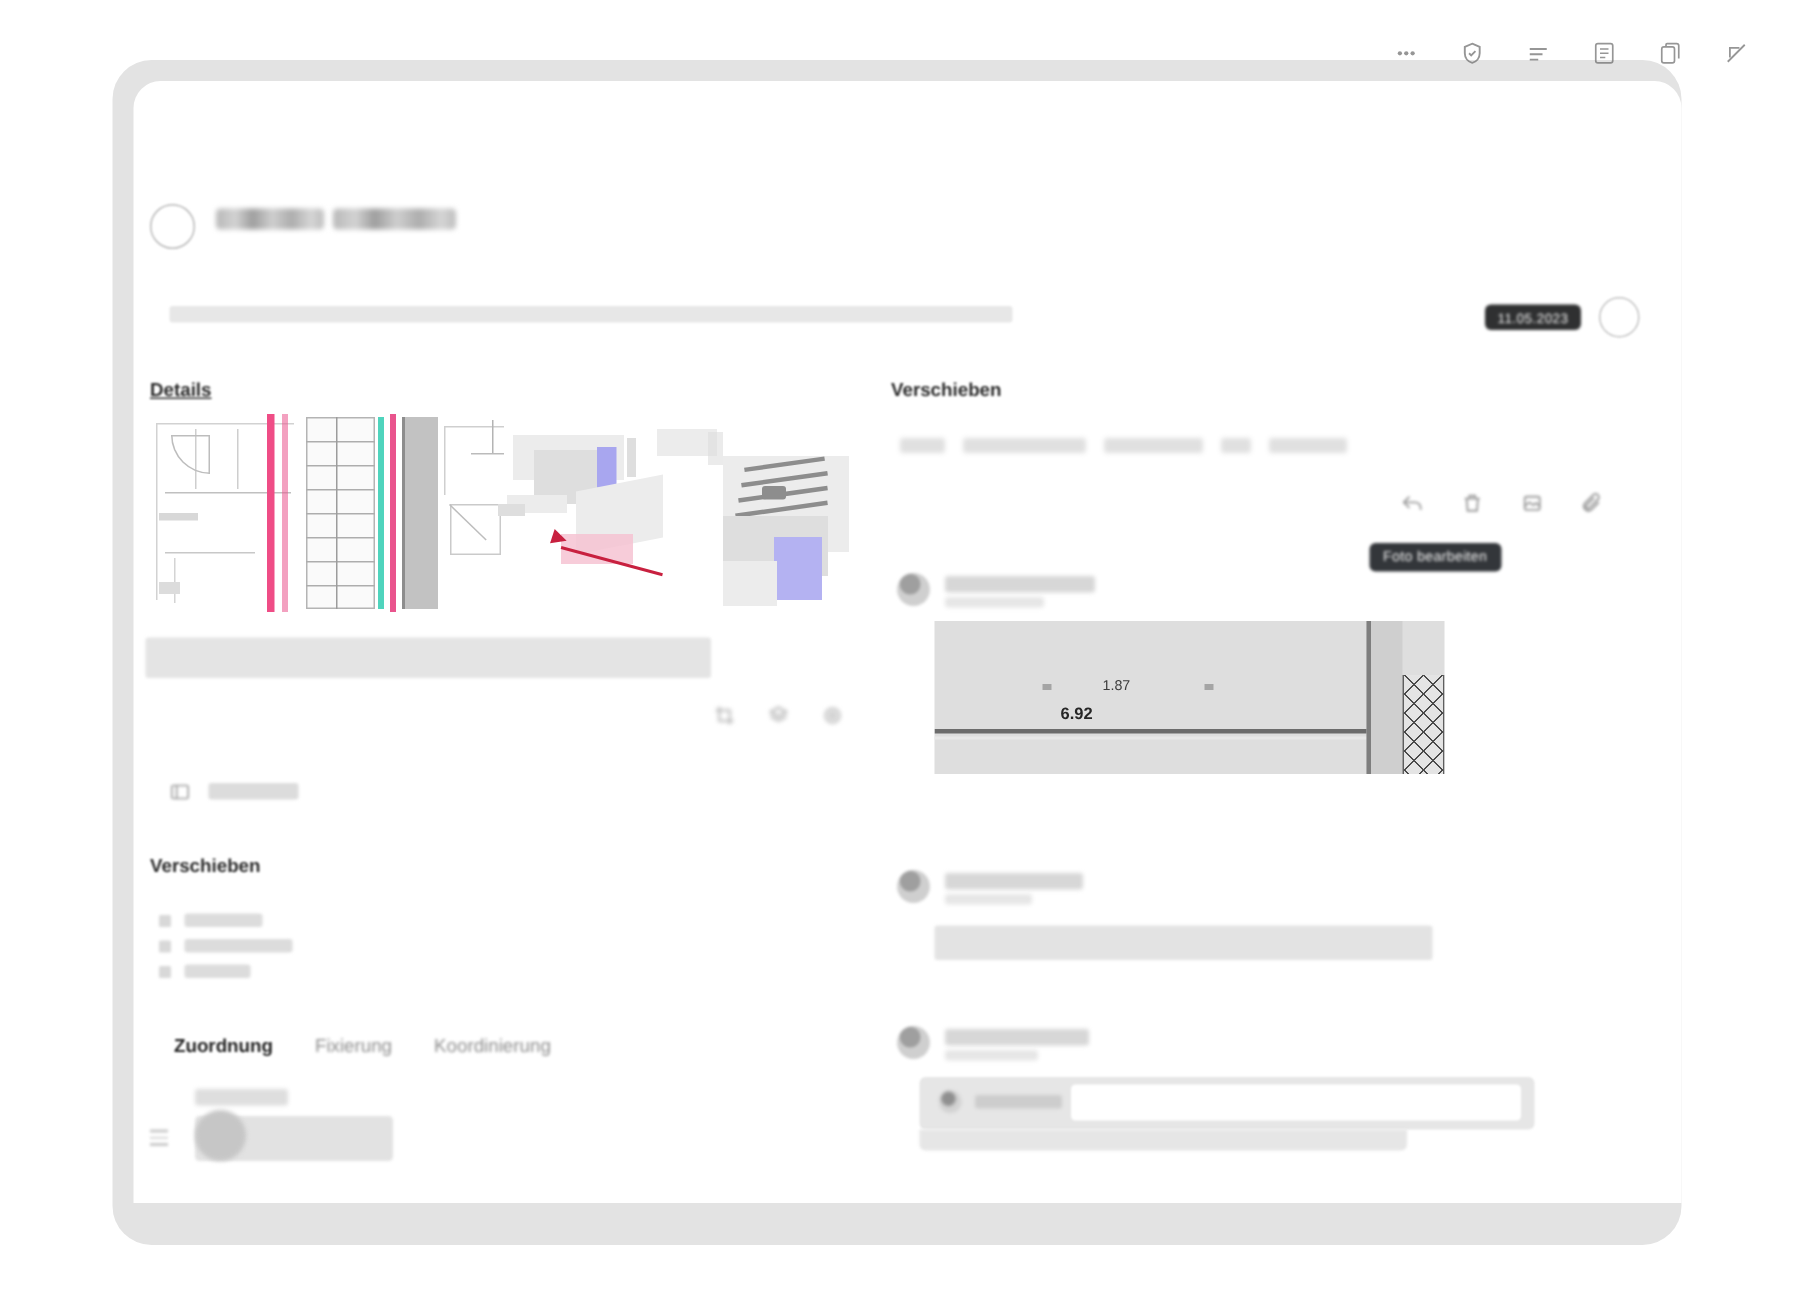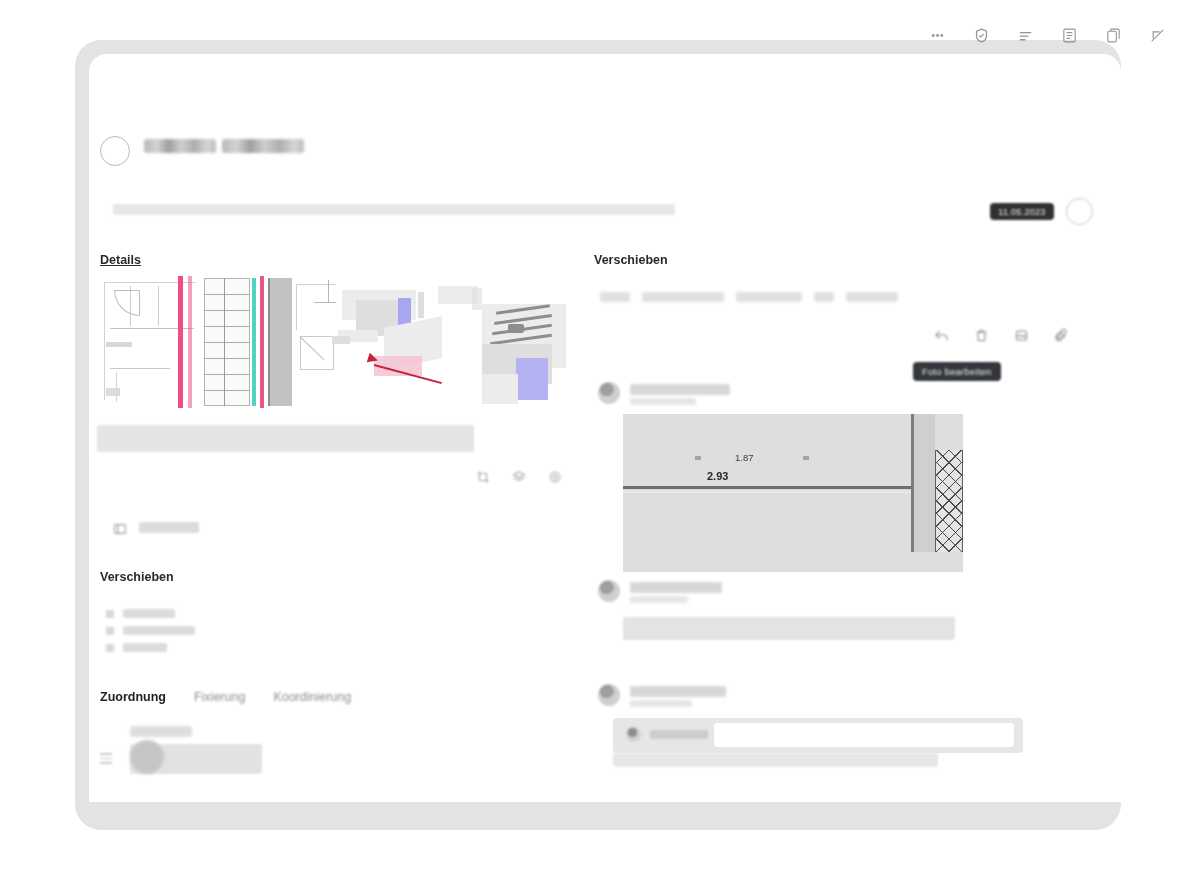--- a/index.html
+++ b/index.html
@@ -212,20 +212,21 @@
   .tab {
     font-size: 12.5px;
     color: #8e8e8e;
     filter: blur(1.1px);
     white-space: nowrap;
   }
   .tab.active {
     color: #222;
     font-weight: 700;
     filter: blur(.6px);
+    margin-left: 16px;
   }
 
   .assign {
     position: absolute;
     left: 100px; top: 726px;
   }
   .assign-label {
     position: absolute; left: 30px; top: 0;
     width: 62px; height: 11px;
     background: #dedede; border-radius: 2px;
@@ -296,21 +297,21 @@
   .c-sub {
     position: absolute; left: 32px; top: 16px;
     height: 7px; background: #e6e6e6; border-radius: 2px;
     filter: blur(1.4px);
   }
 
   
   .drawing {
     position: absolute;
     left: 623px; top: 414px;
-    width: 340px; height: 158px;
+    width: 340px; height: 102px;
     background: #dedede;
     overflow: hidden;
     filter: blur(.4px);
   }
   .drawing .dimline {
     position: absolute; left: 0; top: 72px;
     width: 292px; height: 3px; background: #6c6c6c;
   }
   .drawing .dimline2 {
     position: absolute; left: 0; top: 77px;
@@ -631,21 +632,21 @@
 <div class="comment" style="left:598px; top:382px; width:340px;">
   <div class="c-avatar"></div>
   <div class="c-name" style="width:100px"></div>
   <div class="c-sub" style="width:66px"></div>
 </div>
 
 <div class="drawing">
   <div class="tick" style="left:72px;top:42px;"></div>
   <div class="tick" style="left:180px;top:42px;"></div>
   <div class="dtxt small" style="left:112px;top:38px">1.87</div>
-  <div class="dtxt" style="left:84px;top:56px">2.93</div>
+  <div class="dtxt" style="left:84px;top:56px">6.92</div>
   <div class="dimline"></div>
   <div class="dimline2"></div>
   <div class="stud" style="top:40px"></div>
   <div class="stud" style="top:58px"></div>
   <div class="wall"></div>
   <div class="hatch"></div>
 </div>
 
 <div class="comment" style="left:598px; top:580px; width:340px;">
   <div class="c-avatar"></div>

